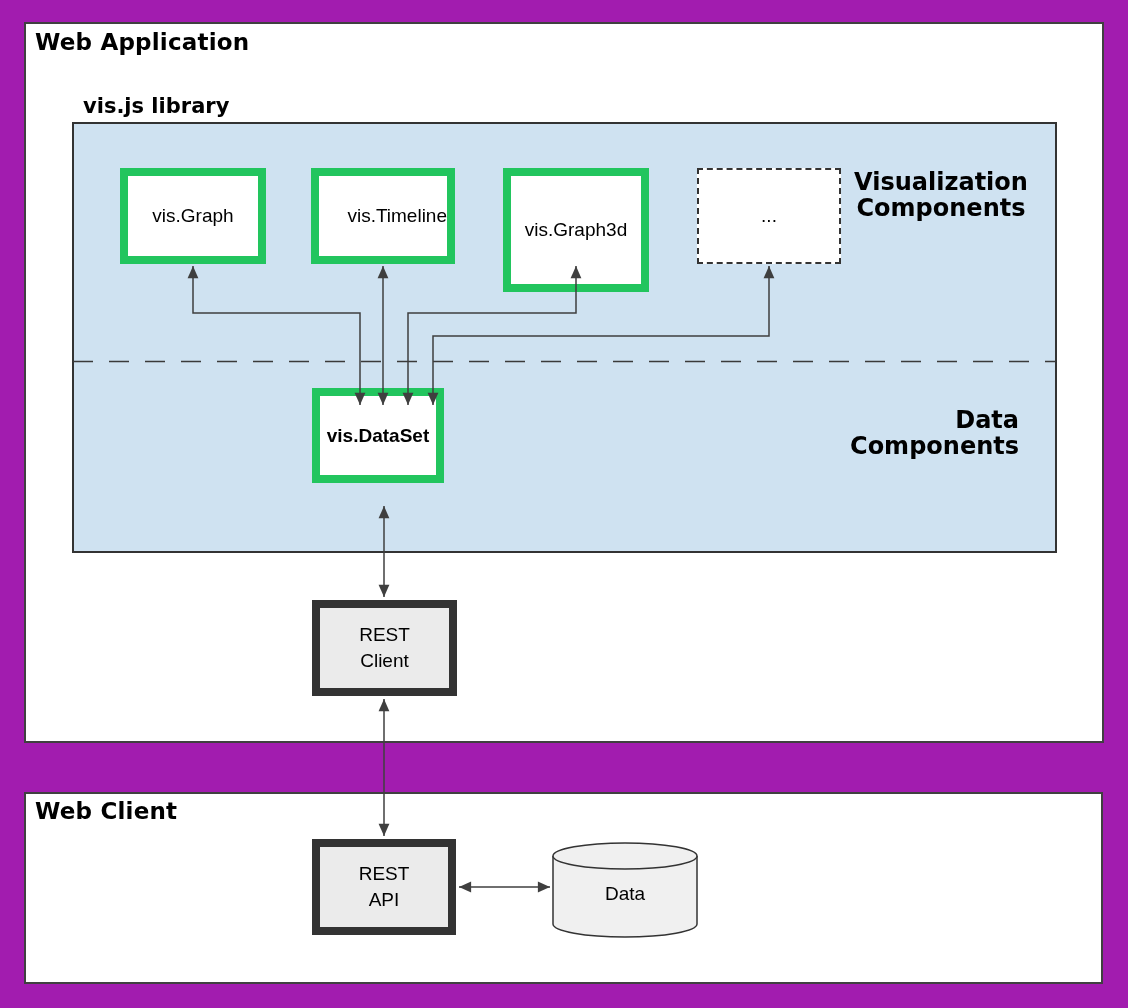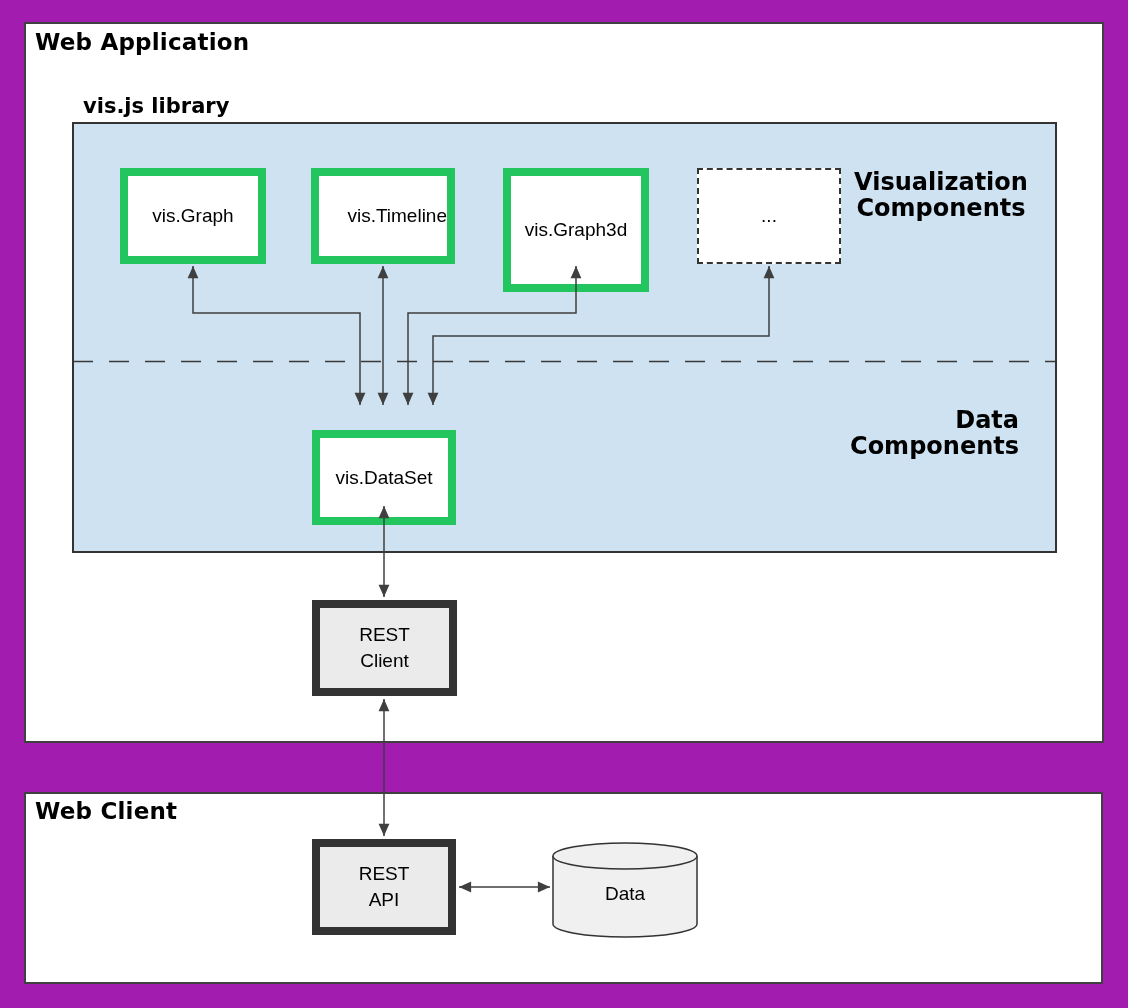--- a/index.html
+++ b/index.html
@@ -90,21 +90,21 @@
   <div class="abs side-label centered" style="left:851px;top:169px;width:180px;">
     <div>Visualization</div>
     <div>Components</div>
   </div>
 
   <div class="abs side-label right" style="left:839px;top:407px;width:180px;">
     <div>Data</div>
     <div>Components</div>
   </div>
 
-  <div class="abs node" style="left:312px;top:430px;width:144px;height:95px;">
+  <div class="abs node" style="left:312px;top:388px;width:132px;height:95px;font-weight:bold;">
     <span>vis.DataSet</span>
   </div>
 
   <div class="abs node gray" style="left:312px;top:600px;width:145px;height:96px;">
     <span>
       <span style="display:block">REST</span>
       <span style="display:block">Client</span>
     </span>
   </div>
 

